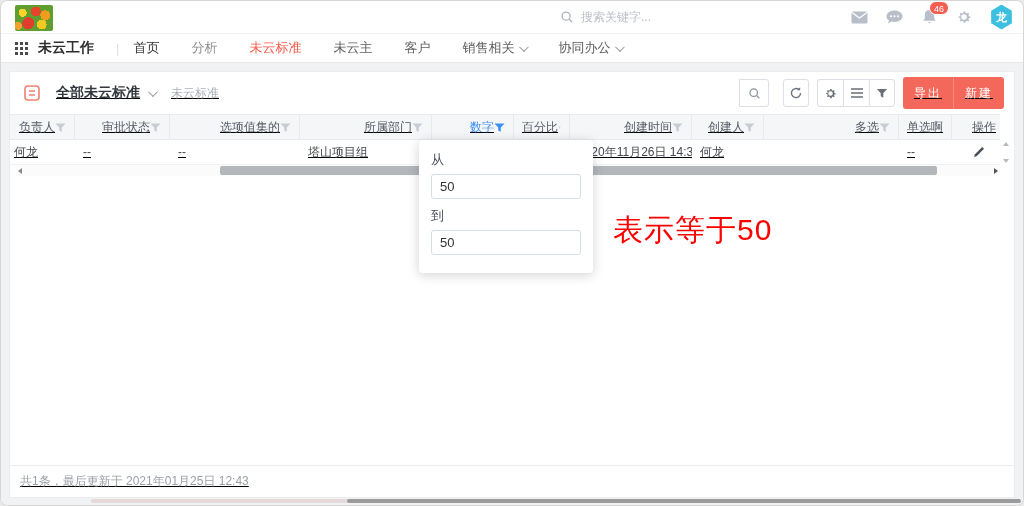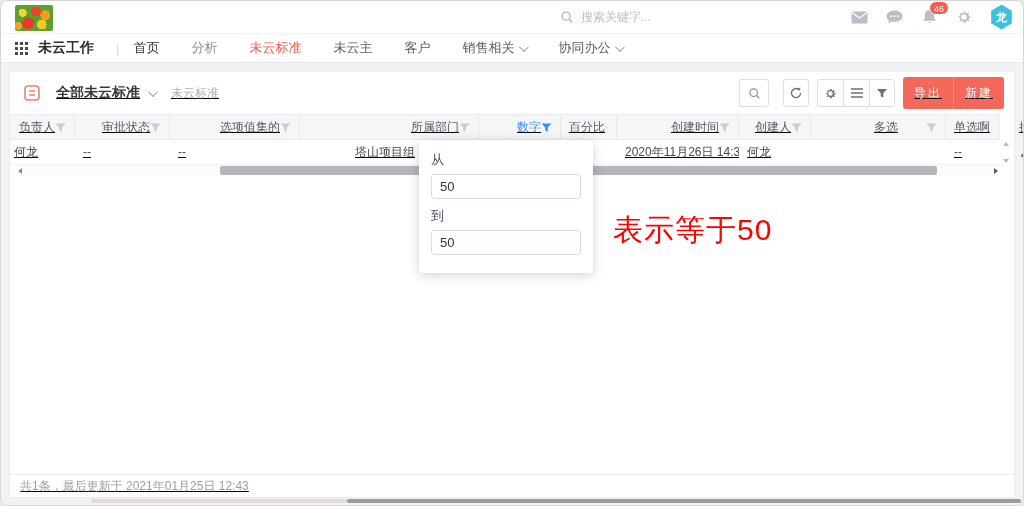--- a/index.html
+++ b/index.html
@@ -80,38 +80,38 @@
   .th { display:flex; align-items:center; justify-content:flex-end; padding:0 8px;
         font-size:12px; color:#555b66; border-right:1px solid #e6e9ed; overflow:hidden;
         white-space:nowrap; cursor:pointer; }
   .th.active { color:#3d8ff0; }
   .th.active svg path { fill:#3d8ff0; }
   .trow-wrap { position:relative; margin-right:2px; }
   .trow { display:flex; height:25px; border-bottom:1px solid #f0f1f3; margin-right:12px; }
   .td { display:flex; align-items:center; padding:0 8px; font-size:12px; color:#43484f;
         overflow:hidden; white-space:nowrap; }
   .c0{width:65px;flex:none;} .c1{width:95px;flex:none;} .c2{width:130px;flex:none;}
-  .c3{width:132px;flex:none;margin-left:47px;} .c4{width:82px;flex:none;} .c5{width:56px;flex:none;}
-  .c6{width:122px;flex:none;} .c7{width:72px;flex:none;} .c8{width:135px;flex:none;gap:28px;}
+  .c3{width:132px;flex:none;} .c4{width:82px;flex:none;} .c5{width:56px;flex:none;}
+  .c6{width:122px;flex:none;} .c7{width:72px;flex:none;} .c8{width:135px;flex:none;}
   .c9{width:53px;flex:none;} .c10{width:52px;flex:none;border-right:none;}
   .clip-l { margin-left:-4px; }
   .td.c10 { justify-content:center; }
   .vscroll { position:absolute; right:2px; top:2px; width:8px; height:21px;
              display:flex; flex-direction:column; align-items:center; justify-content:space-between; }
   .tri-up { width:0;height:0;border-left:3.5px solid transparent;border-right:3.5px solid transparent;border-bottom:4px solid #b9b9b9; }
   .tri-dn { width:0;height:0;border-left:3.5px solid transparent;border-right:3.5px solid transparent;border-top:4px solid #b9b9b9; }
   .tri-lf { width:0;height:0;border-top:3.5px solid transparent;border-bottom:3.5px solid transparent;border-right:4px solid #8a8a8a; }
   .tri-rt { width:0;height:0;border-top:3.5px solid transparent;border-bottom:3.5px solid transparent;border-left:4px solid #555; }
   .hscroll { position:relative; height:11px; margin:0 14px 0 6px; background:#fbfbfb;
              display:flex; align-items:center; }
   .hs-thumb { position:absolute; left:204px; width:717px; height:9px; background:#b3b6ba; border-radius:2px; cursor:grab; }
   .hscroll .tri-lf { margin-left:2px; }
   .hscroll .tri-rt { position:absolute; right:2px; }
   .tfill { flex:1; }
-  .statusbar { height:23px; border-top:1px solid #ececec; display:flex; align-items:center;
+  .statusbar { height:32px; border-top:1px solid #ececec; display:flex; align-items:center;
                padding:0 10px; font-size:12px; color:#9a9fa7; }
 
   
   .popup { position:absolute; left:418px; top:139px; width:174px; background:#fff;
            border-radius:4px; box-shadow:0 2px 12px rgba(0,0,0,.18); padding:9px 12px 12px; z-index:30; }
   .pp-label { font-size:13px; color:#464c5b; margin:2px 0 5px; }
   .pp-input { width:100%; height:25px; border:1px solid #d7dde4; border-radius:3px;
               font-size:13px; color:#333; padding:0 8px; outline:none; margin-bottom:6px; }
   .pp-footer { display:flex; align-items:center; margin-top:10px; }
   .pp-clear { font-size:12px; color:#c3c8d4; cursor:pointer; }

